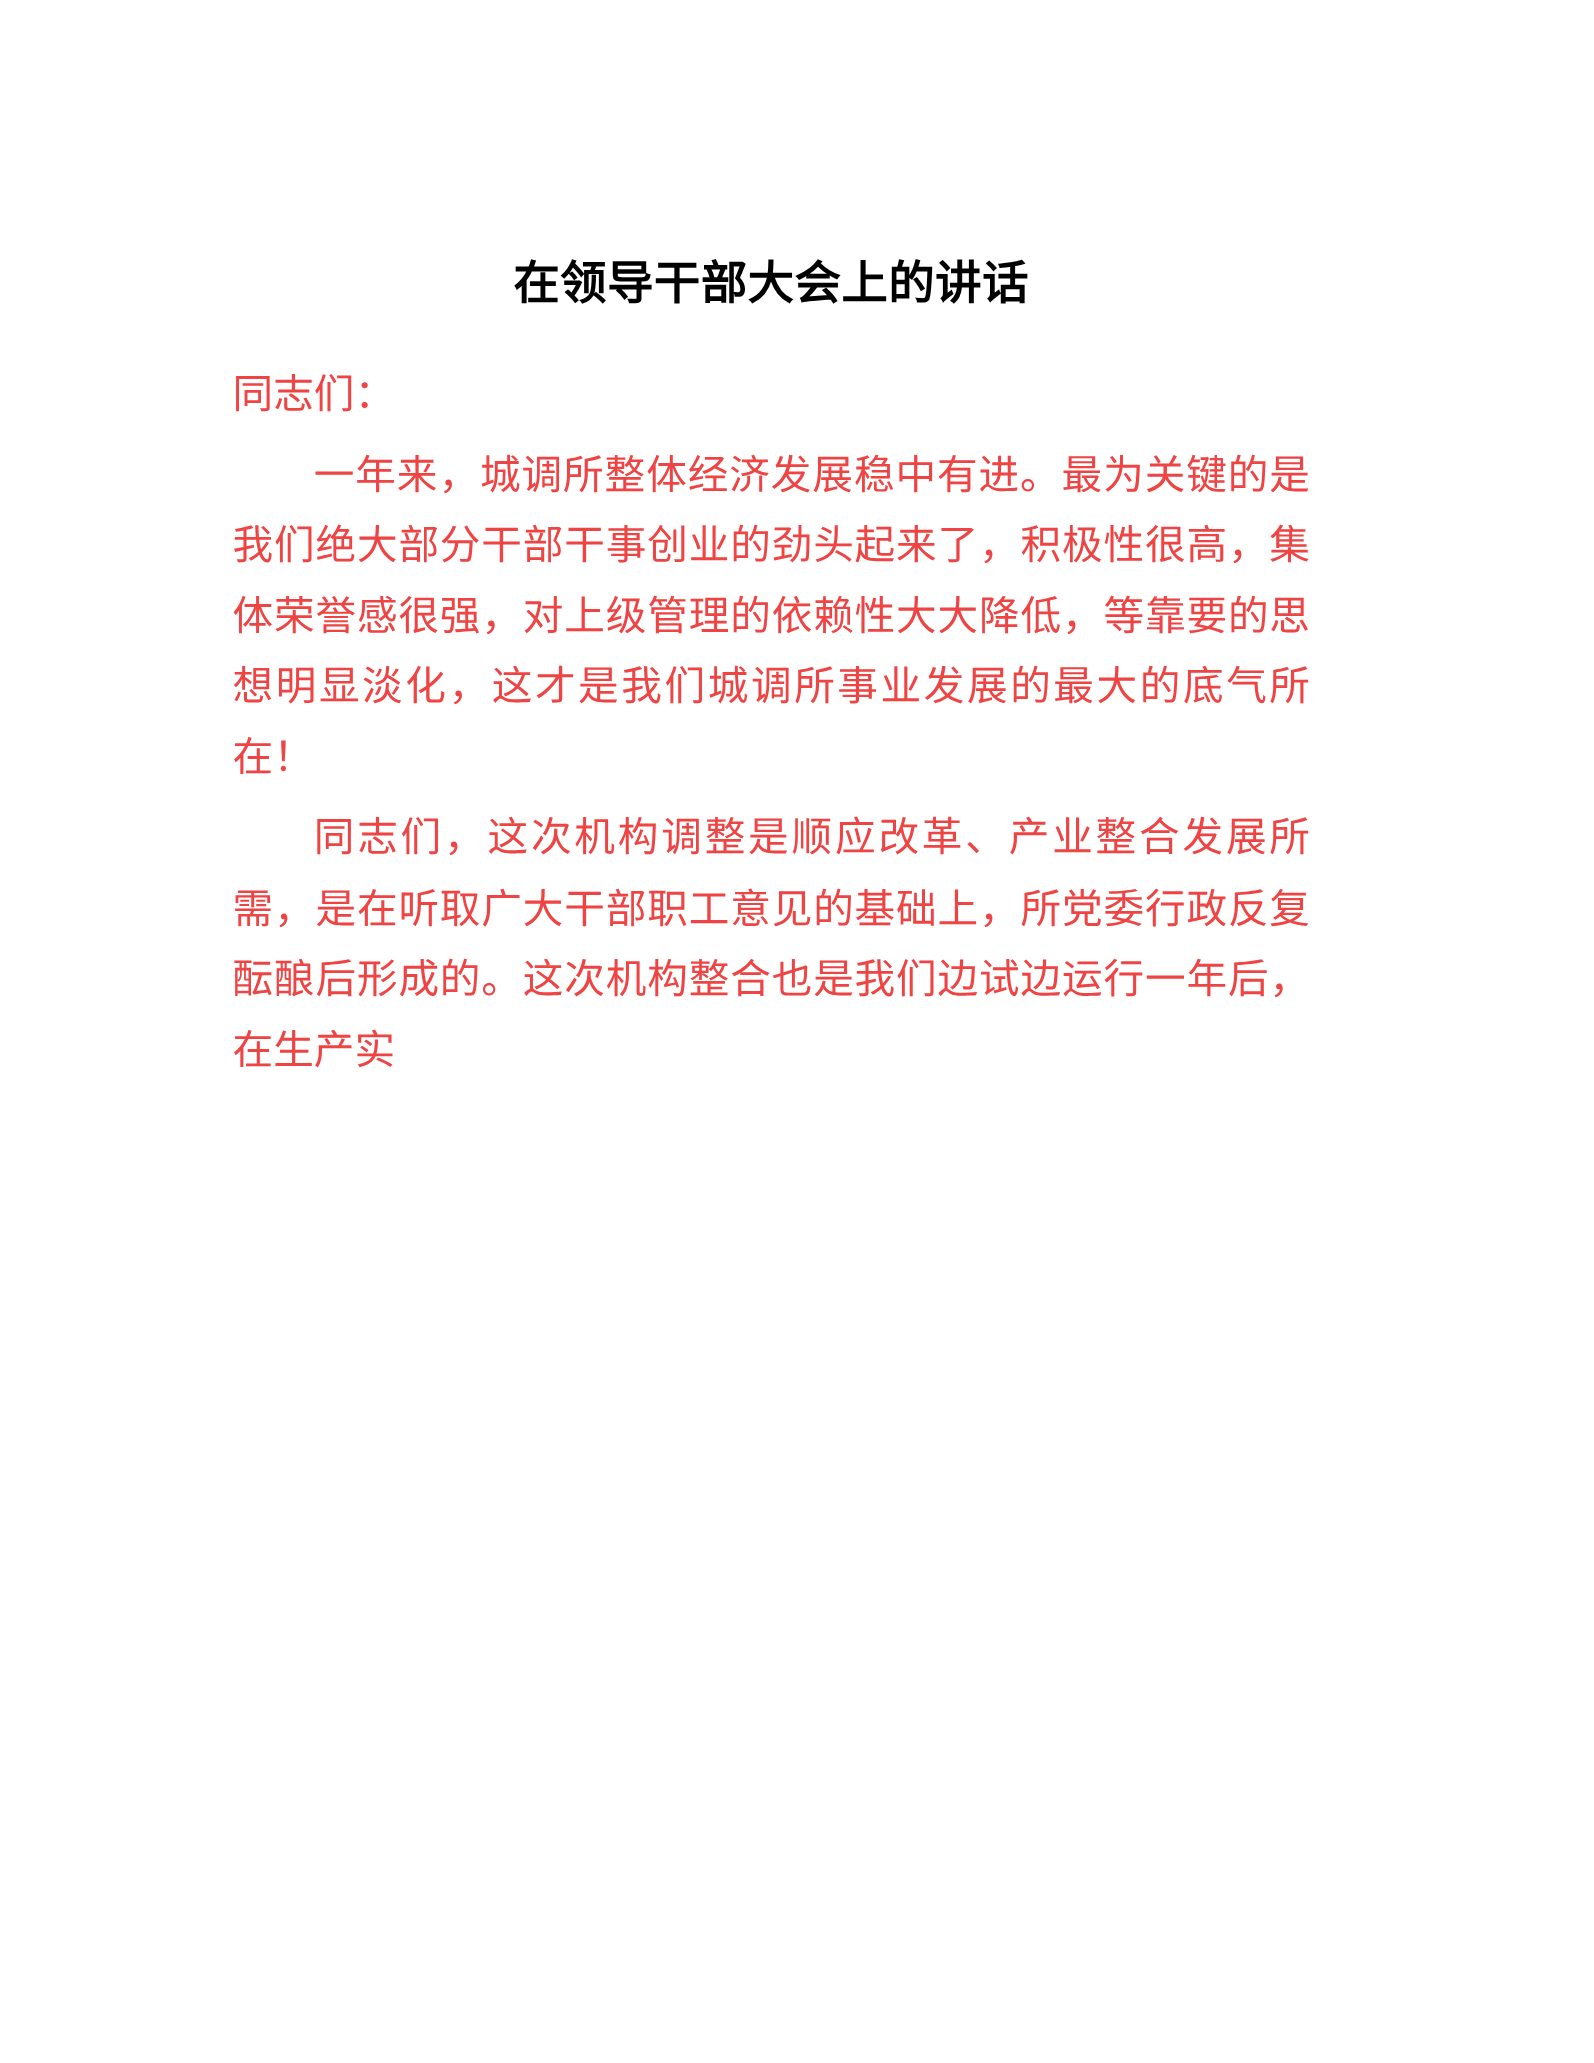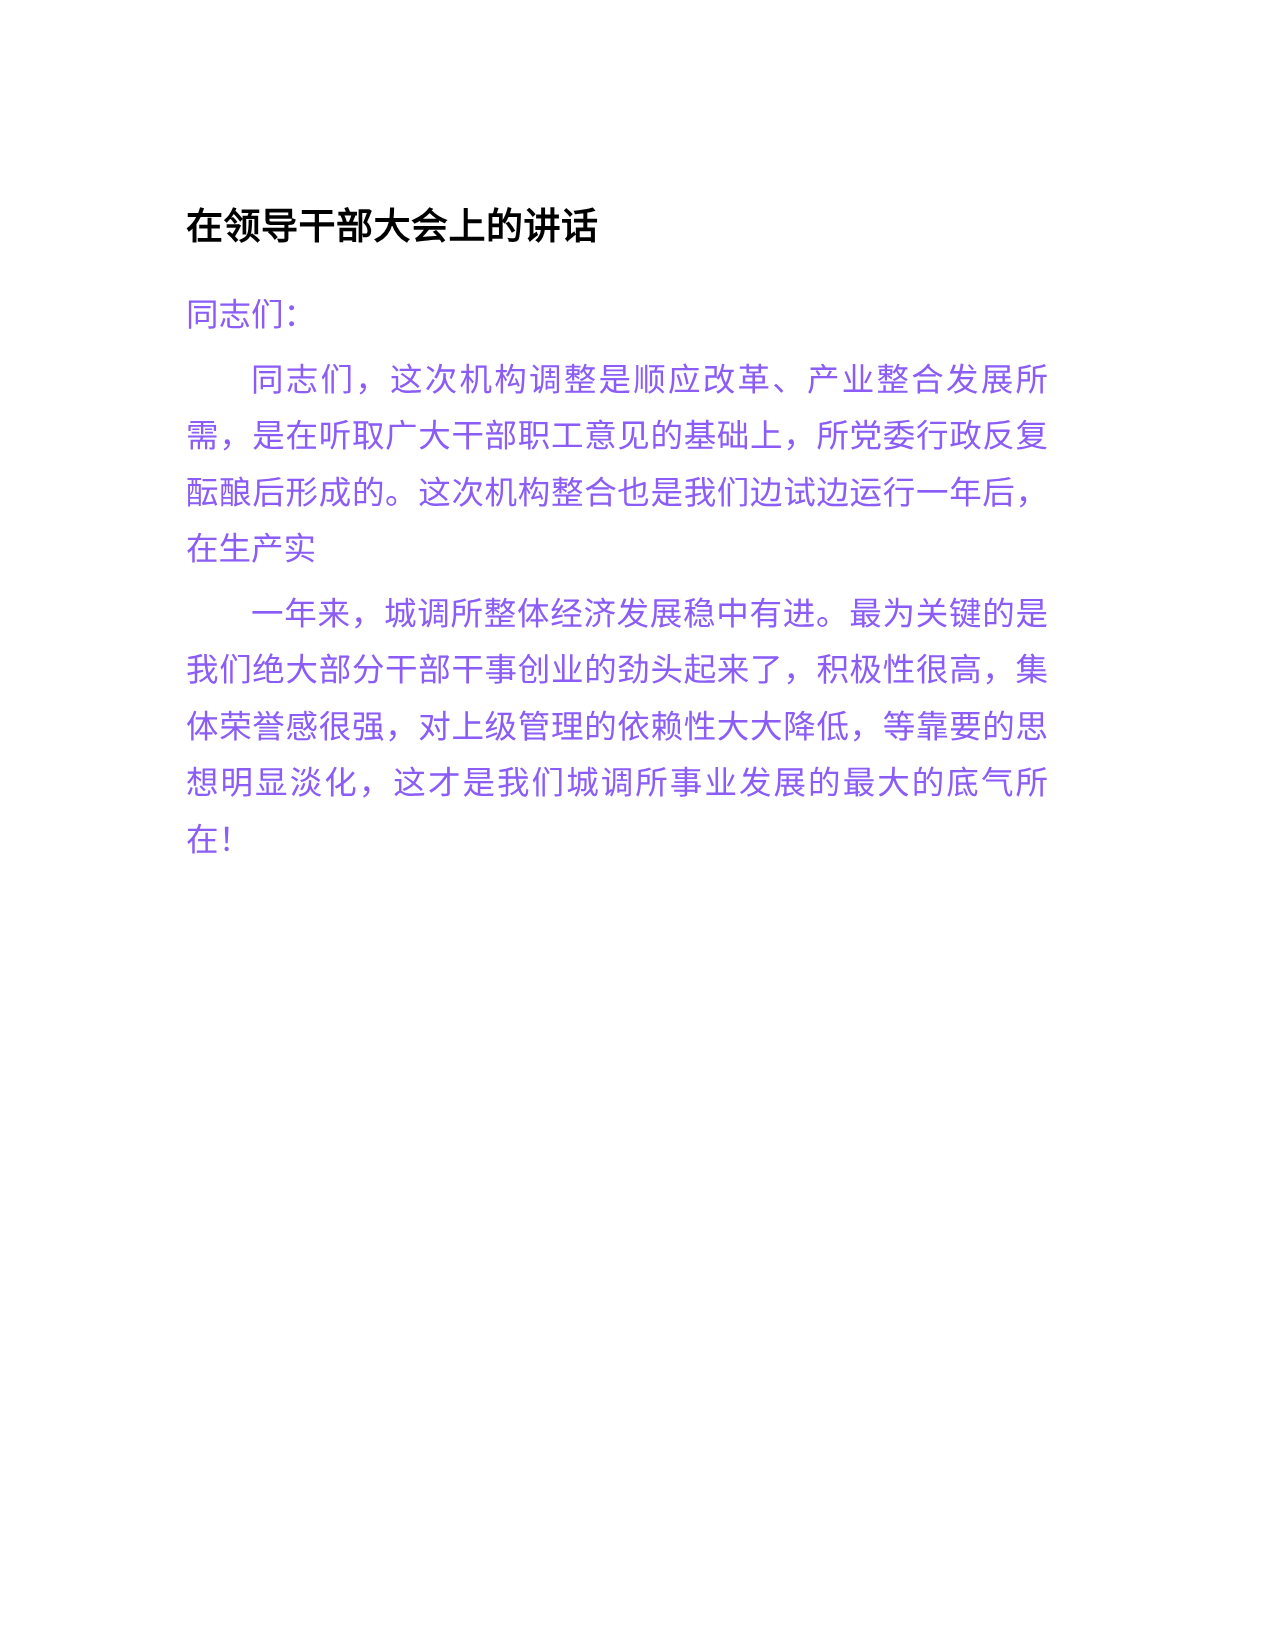--- a/index.html
+++ b/index.html
@@ -26,32 +26,32 @@
   }
 
   .doc-title {
     margin: 0;
     padding: 0;
     font-family: "DejaVu Sans", "Liberation Sans", sans-serif;
     font-weight: 700;
     font-size: 37px;
     line-height: 1;
     color: #000000;
-    text-align: left;
+    text-align: center;
     letter-spacing: 0.5px;
     padding-top: 208px;
   }
 
   .para {
     margin: 0;
     font-family: "DejaVu Sans", "Liberation Sans", sans-serif;
     font-weight: 400;
     font-size: 32.5px;
     line-height: 56.5px;
-    color: #8b5cf6;
+    color: #ef4444;
     text-align: justify;
     text-justify: inter-character;
     letter-spacing: 0px;
     word-break: break-all;
   }
 
   .para-salutation {
     padding-top: 42px;
     text-indent: 0;
   }
@@ -66,18 +66,18 @@
 
 <div class="page">
   <div class="doc-body">
 
     <h1 class="doc-title">在领导干部大会上的讲话</h1>
 
     <p class="para para-salutation">同志们：</p>
 
 
 
+    <p class="para para-indent">一年来，城调所整体经济发展稳中有进。最为关键的是我们绝大部分干部干事创业的劲头起来了，积极性很高，集体荣誉感很强，对上级管理的依赖性大大降低，等靠要的思想明显淡化，这才是我们城调所事业发展的最大的底气所在！</p>
+
     <p class="para para-indent">同志们，这次机构调整是顺应改革、产业整合发展所需，是在听取广大干部职工意见的基础上，所党委行政反复酝酿后形成的。这次机构整合也是我们边试边运行一年后，在生产实</p>
-
-    <p class="para para-indent">一年来，城调所整体经济发展稳中有进。最为关键的是我们绝大部分干部干事创业的劲头起来了，积极性很高，集体荣誉感很强，对上级管理的依赖性大大降低，等靠要的思想明显淡化，这才是我们城调所事业发展的最大的底气所在！</p>
 
   </div>
 </div>
 
 </body></html>

